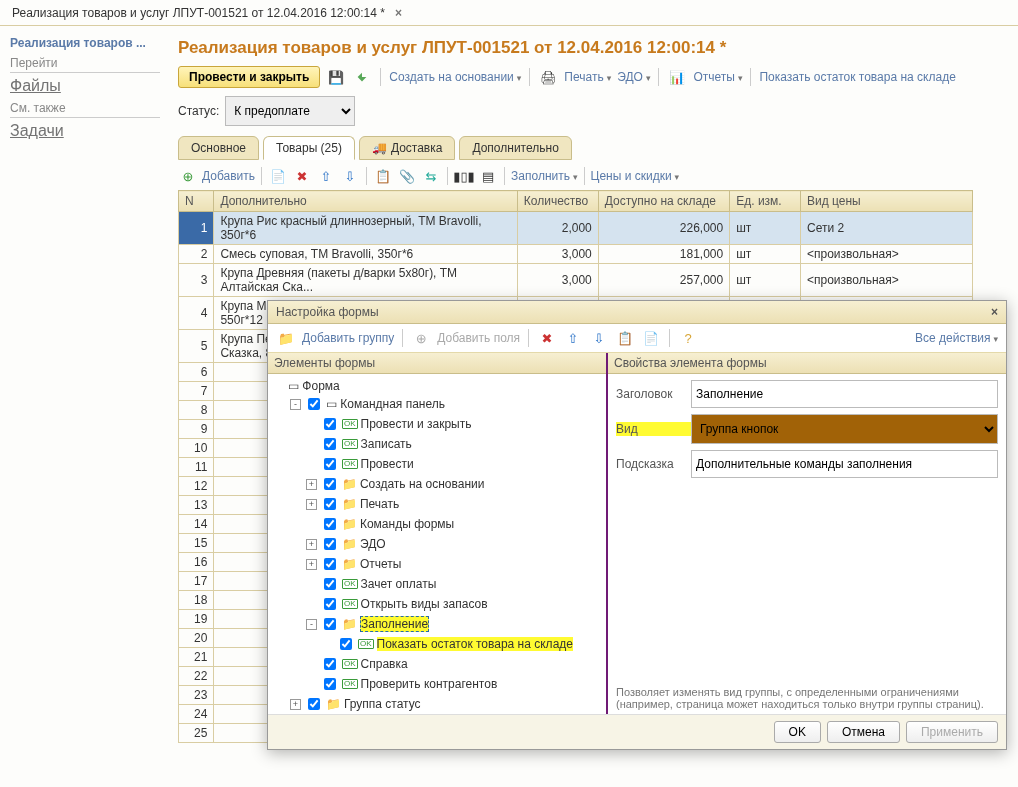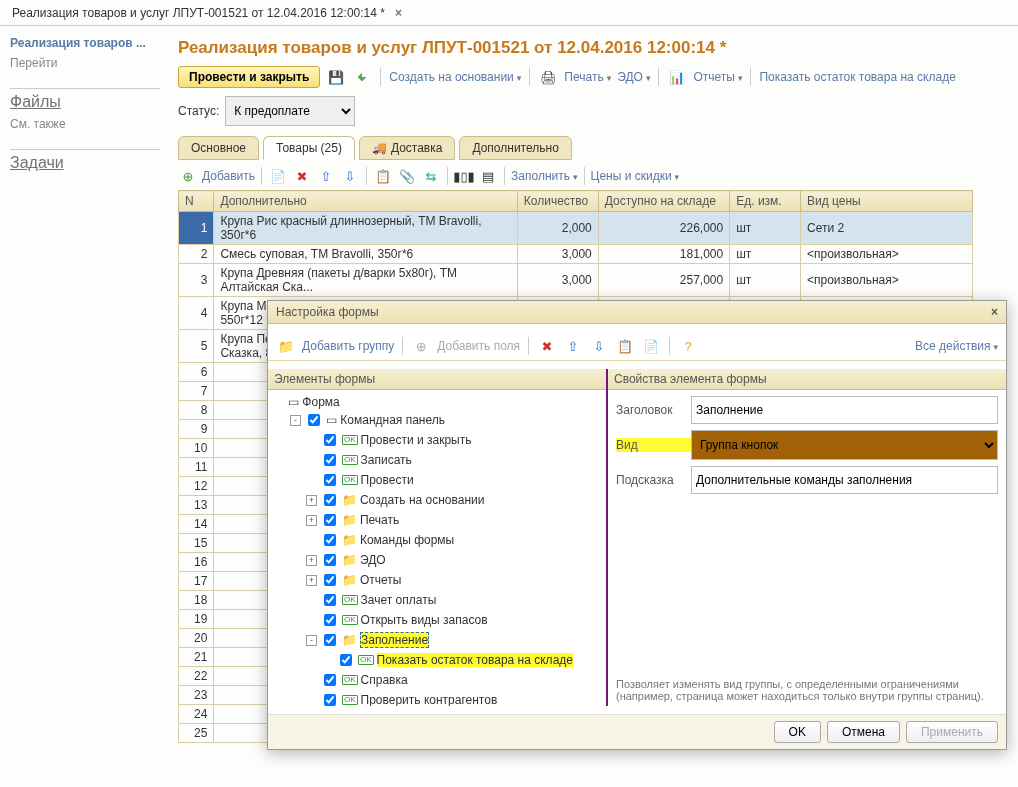--- a/index.html
+++ b/index.html
@@ -13,21 +13,21 @@
     height: 787px;
     overflow: hidden;
     position: relative;
   }
   .tab-bar { height: 26px; border-bottom: 1px solid #d9cda2; padding-left: 4px; }
   .tab-bar .tab { display:inline-flex; align-items:center; height:25px; padding:0 8px; font-size:12px; color:#333;}
   .tab .close { margin-left:10px; font-weight:bold; color:#777; cursor:pointer;}
   .layout { display:flex; height:calc(100% - 26px);}
   .nav { width:168px; padding:10px 8px 0 10px; border-right:0; }
   .nav-title { font-weight:bold; color:#5a7aa8; margin-bottom:6px;}
-  .nav-head { color:#888; border-bottom:1px solid #ccc; margin:6px 0 4px 0; padding-bottom:18px; font-size:12px;}
+  .nav-head { color:#888; border-bottom:1px solid #ccc; margin:6px 0 4px 0; padding-bottom:2px; font-size:12px;}
   .nav-link { color:#737373; text-decoration:underline; margin:4px 0; cursor:pointer; font-size:16px;}
   .content { flex:1; padding: 0 10px 0 10px; position:relative;}
   h1.doc-title { color:#c77a1d; font-size:17px; font-weight:bold; margin:12px 0 8px 0;}
   .toolbar { display:flex; align-items:center; gap:6px; margin-bottom:8px; flex-wrap:wrap;}
   .btn-primary { background:linear-gradient(#fff4ba,#f7e07a); border:1px solid #c9a63b; border-radius:3px; padding:3px 10px; font-weight:bold; font-size:12px; cursor:pointer;}
   .icon-btn { width:20px; height:20px; display:inline-flex; align-items:center; justify-content:center; border:1px solid transparent; border-radius:3px; cursor:pointer; font-size:13px;}
   .link { color:#5a7aa8; cursor:pointer; text-decoration:none;}
   .dropdown-arrow::after{content:"▾"; font-size:9px; margin-left:3px; color:#777;}
   .sep { width:1px; height:18px; background:#ccc; margin:0 2px;}
   .status-row { display:flex; align-items:center; gap:6px; margin-bottom:10px;}
@@ -42,21 +42,21 @@
   table.grid { border-collapse:collapse; width:795px; }
   table.grid th { background:linear-gradient(#f6efd2,#ece0b4); border:1px solid #c9bd8a; padding:3px 6px; text-align:left; font-weight:normal; color:#555; font-size:12px;}
   table.grid td { border:1px solid #d9cda2; padding:2px 6px; font-size:12px; height:18px;}
   table.grid td.num { text-align:right;}
   table.grid tr.sel td { background:#d5e3ef;}
   table.grid tr.sel td:first-child { background:#3a6aa7; color:#fff;}
   
   .dialog {
     position:absolute; left:267px; top:300px; width:740px; height:450px;
     background:#fff; border:1px solid #999; box-shadow:0 3px 15px rgba(0,0,0,0.3);
-    display:flex; flex-direction:column;gap:8px;
+    display:flex; flex-direction:column;
   }
   .dlg-title { background:linear-gradient(#f6efd2,#ece0b4); padding:4px 8px; font-size:12px; color:#555; display:flex; justify-content:space-between; border-bottom:1px solid #c9bd8a;}
   .dlg-title .xbtn{ cursor:pointer; font-weight:bold; color:#555;}
   .dlg-toolbar { padding:4px 8px; display:flex; align-items:center; gap:6px; border-bottom:1px solid #e4d9aa;}
   .dlg-toolbar .spacer{flex:1;}
   .dlg-body { flex:1; display:flex; min-height:0;}
   .tree-panel { width:340px; border-right:2px solid #701a75; display:flex; flex-direction:column; }
   .panel-head { background:linear-gradient(#f6efd2,#ece0b4); padding:3px 6px; border-bottom:1px solid #c9bd8a; color:#555;}
   .tree { flex:1; overflow:auto; padding:4px 2px;}
   .tree-row { display:flex; align-items:center; gap:3px; padding:1px 0 1px 4px; font-size:12px; white-space:nowrap;}

